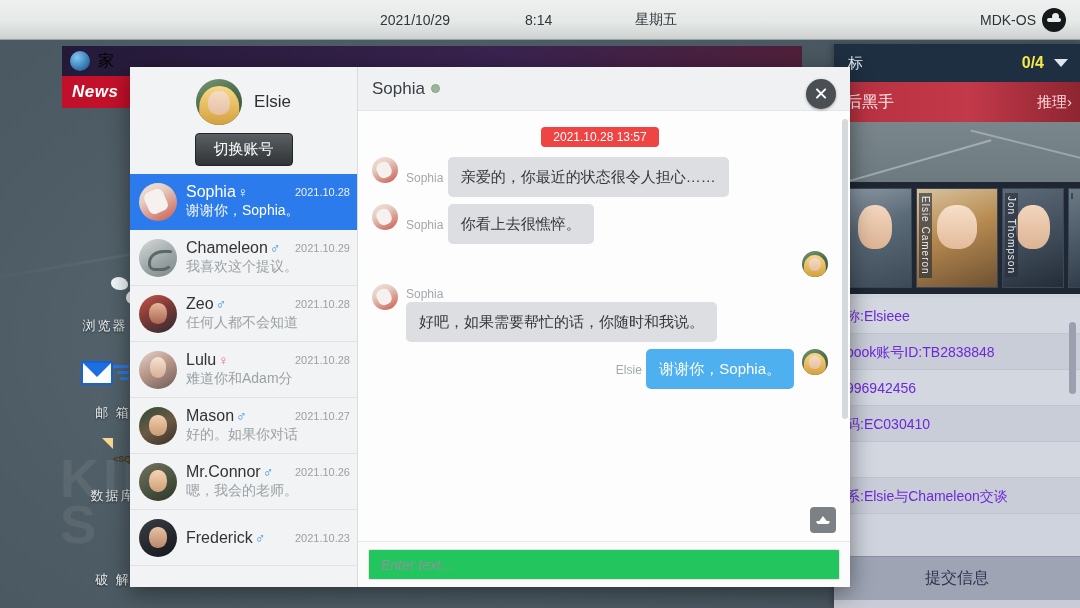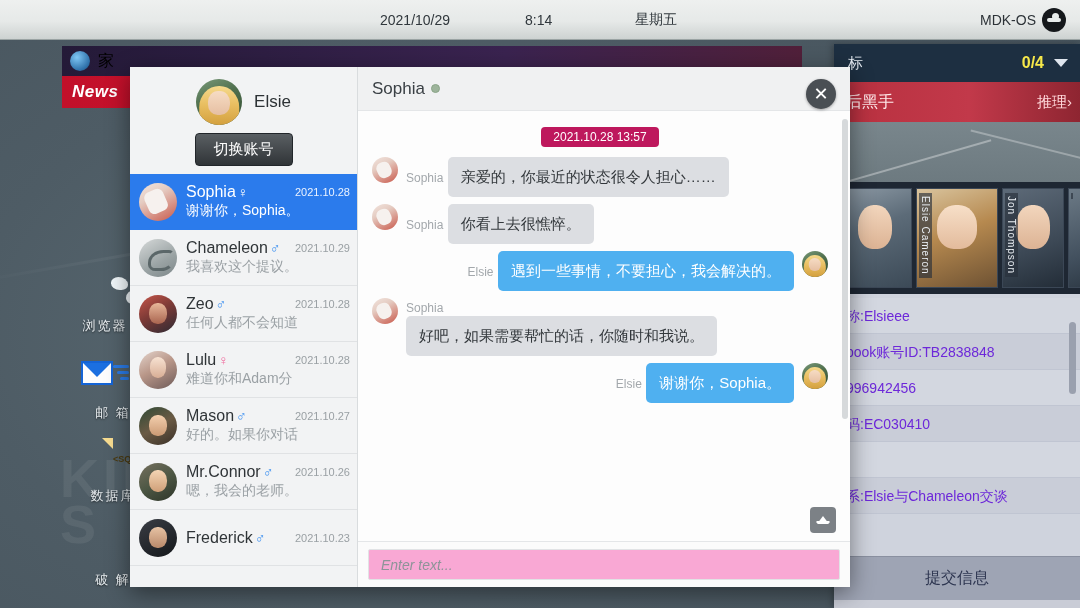--- a/index.html
+++ b/index.html
@@ -443,21 +443,21 @@
     display: flex; align-items: center; justify-content: center;
     color: #ffffff; font-size: 18px; cursor: pointer;
     box-shadow: 0 1px 3px rgba(0,0,0,0.35);
   }
   #messages {
     flex: 1; padding: 10px 22px 8px 14px;
     overflow: hidden; position: relative;
   }
   .ts-wrap { text-align: center; margin: 6px 0 10px 0; }
   .ts {
-    display: inline-block; background: #be185d; color: #ffffff;
+    display: inline-block; background: #ef4444; color: #ffffff;
     font-size: 12px; padding: 3px 12px; border-radius: 4px;
   }
   .msg { margin-bottom: 7px; }
   .msg-in { display: flex; align-items: flex-start; gap: 8px; }
   .msg-out { display: flex; align-items: flex-start; gap: 8px;
              flex-direction: row-reverse; }
   .msg-col { max-width: 340px; }
   .msg-name { font-size: 12px; color: #a3a8ac; margin-bottom: 2px; }
   .msg-out .msg-name { text-align: right; }
   .bubble {
@@ -484,21 +484,21 @@
   #scroll-top-btn .bar {
     position: absolute; top: 5px; left: 50%; transform: translateX(-50%);
     width: 13px; height: 2px; background: #ffffff;
   }
   #composer {
     height: 46px; border-top: 1px solid #e4e6e8;
     padding: 7px 10px; background: #fbfbfb;
   }
   #text-input {
     width: 100%; height: 100%;
-    background: #f9a8d4; border: 1px solid #e1e3e5;
+    background: #22c55e; border: 1px solid #e1e3e5;
     border-radius: 2px;
     padding: 12px 12px; font-size: 14px; color: #41474b;
     font-style: italic;
     font-family: "Liberation Sans", sans-serif;
     outline: none;
   }
   #text-input::placeholder { color: #8e9498; font-style: italic; }
   #conv-scrollbar {
     position: absolute; right: 2px; top: 52px;
     width: 6px; height: 300px; border-radius: 3px;
@@ -735,24 +735,20 @@
         <div class="msg msg-in">
           <span class="avatar tiny av-sophia"></span>
           <span class="msg-col">
             <span class="msg-name">Sophia</span>
             <span class="bubble in">你看上去很憔悴。</span>
           </span>
         </div>
 
         <div class="msg msg-out">
           <span class="avatar tiny av-elsie"></span>
-          <span class="msg-col">
-            <span class="msg-name">Elsie</span>
-            <span class="bubble out">遇到一些事情，不要担心，我会解决的。</span>
-          </span>
         </div>
 
         <div class="msg msg-in">
           <span class="avatar tiny av-sophia"></span>
           <span class="msg-col">
             <span class="msg-name">Sophia</span>
             <span class="bubble in">好吧，如果需要帮忙的话，你随时和我说。</span>
           </span>
         </div>
 

